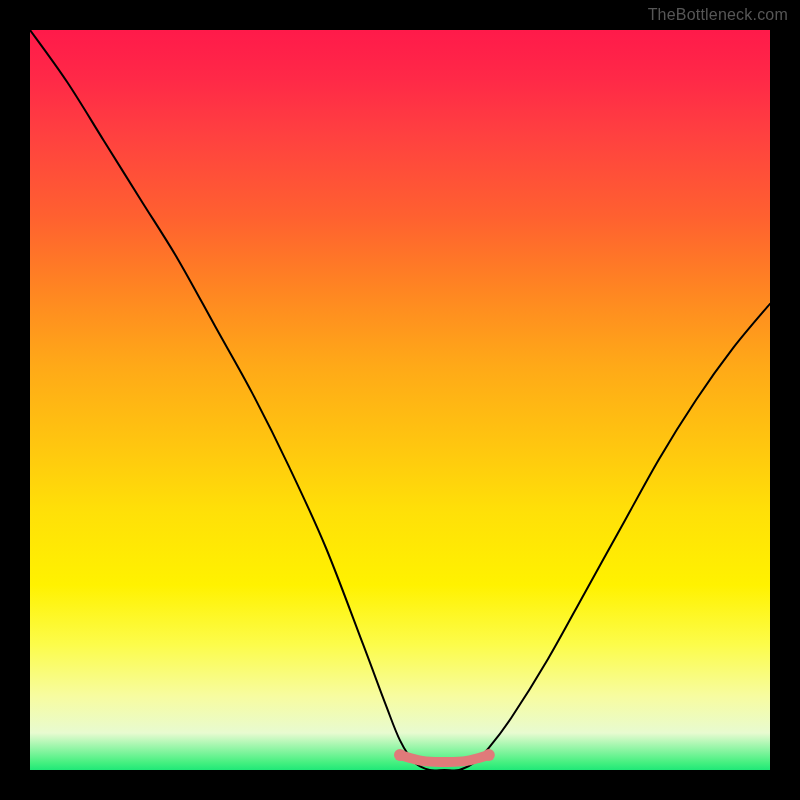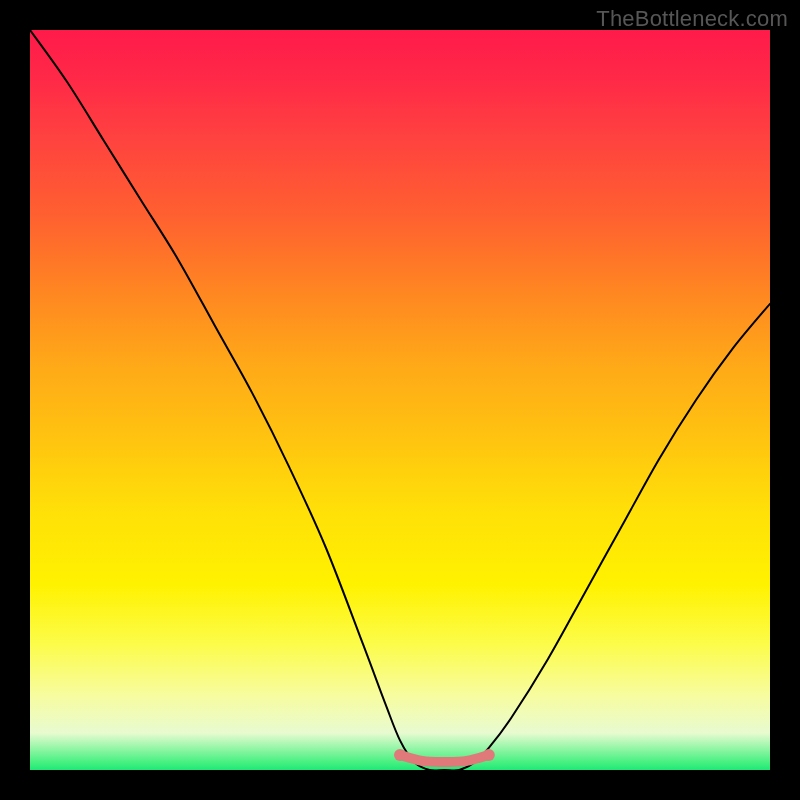--- a/index.html
+++ b/index.html
@@ -9,21 +9,21 @@
     background: #000;
     position: relative;
     font-family: Arial, Helvetica, sans-serif;
     overflow: hidden;
   }
   .watermark {
     position: absolute;
     top: 6px;
     right: 12px;
     color: #565656;
-    font-size: 22px;
+    font-size: 16px;
     font-weight: 500;
     z-index: 10;
     letter-spacing: 0.2px;
   }
   .plot-area {
     position: absolute;
     left: 30px;
     top: 30px;
     width: 740px;
     height: 740px;

